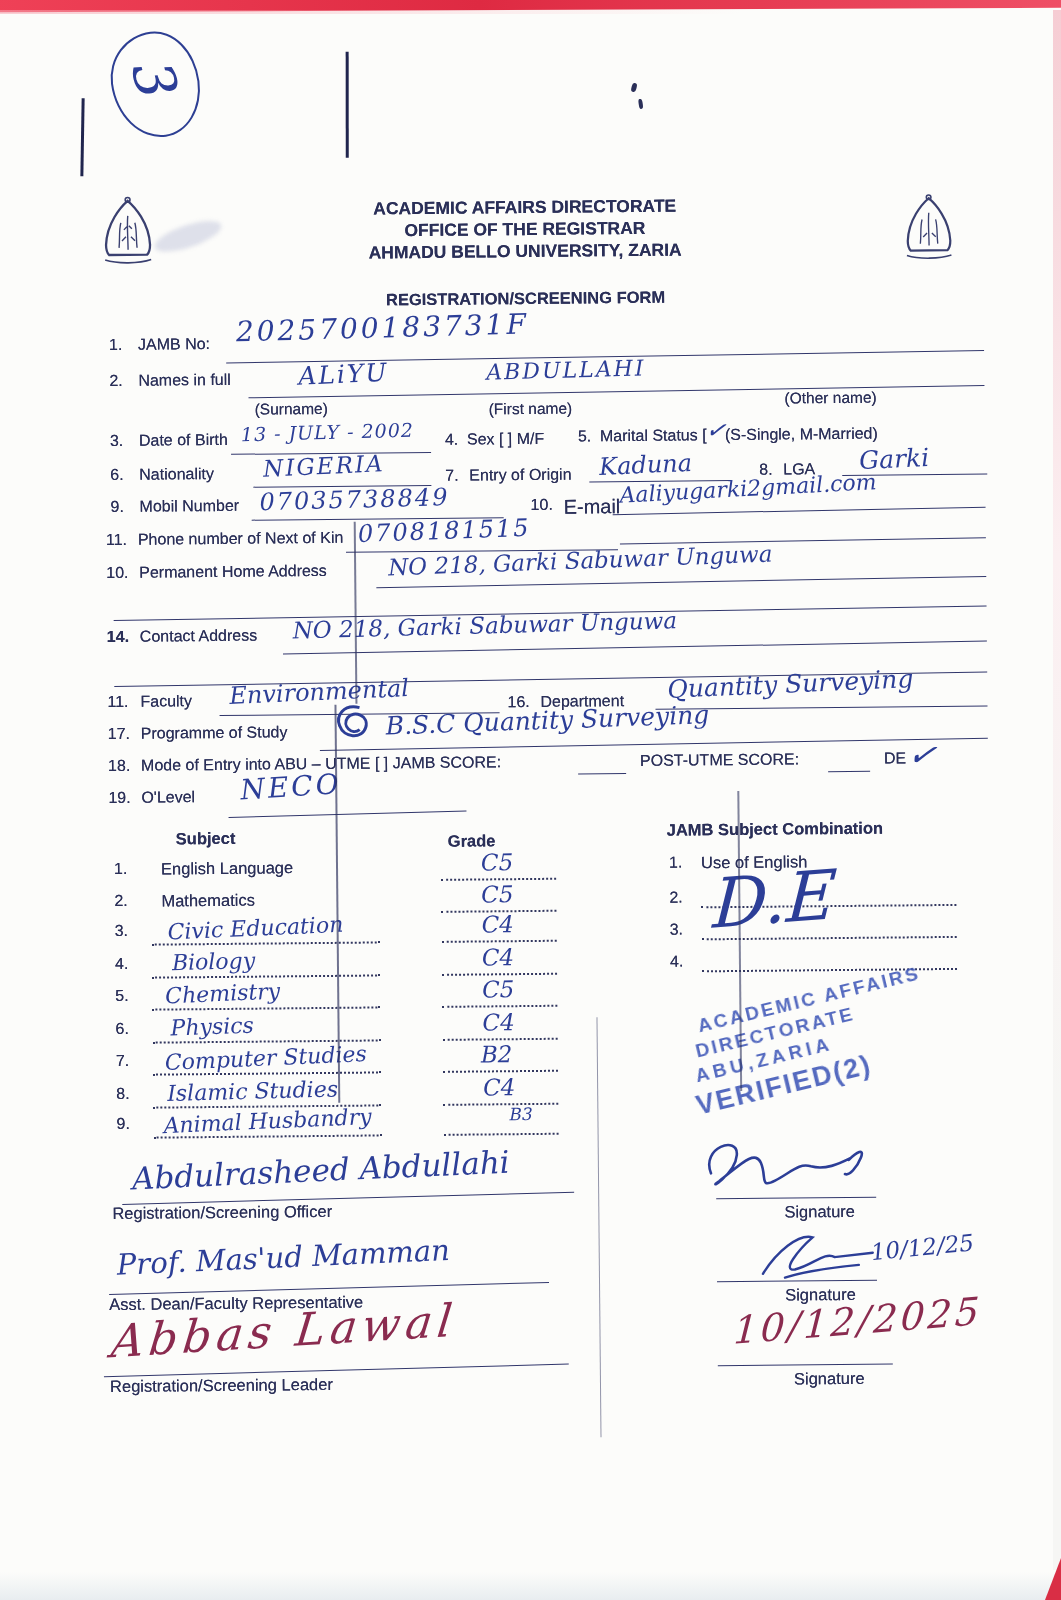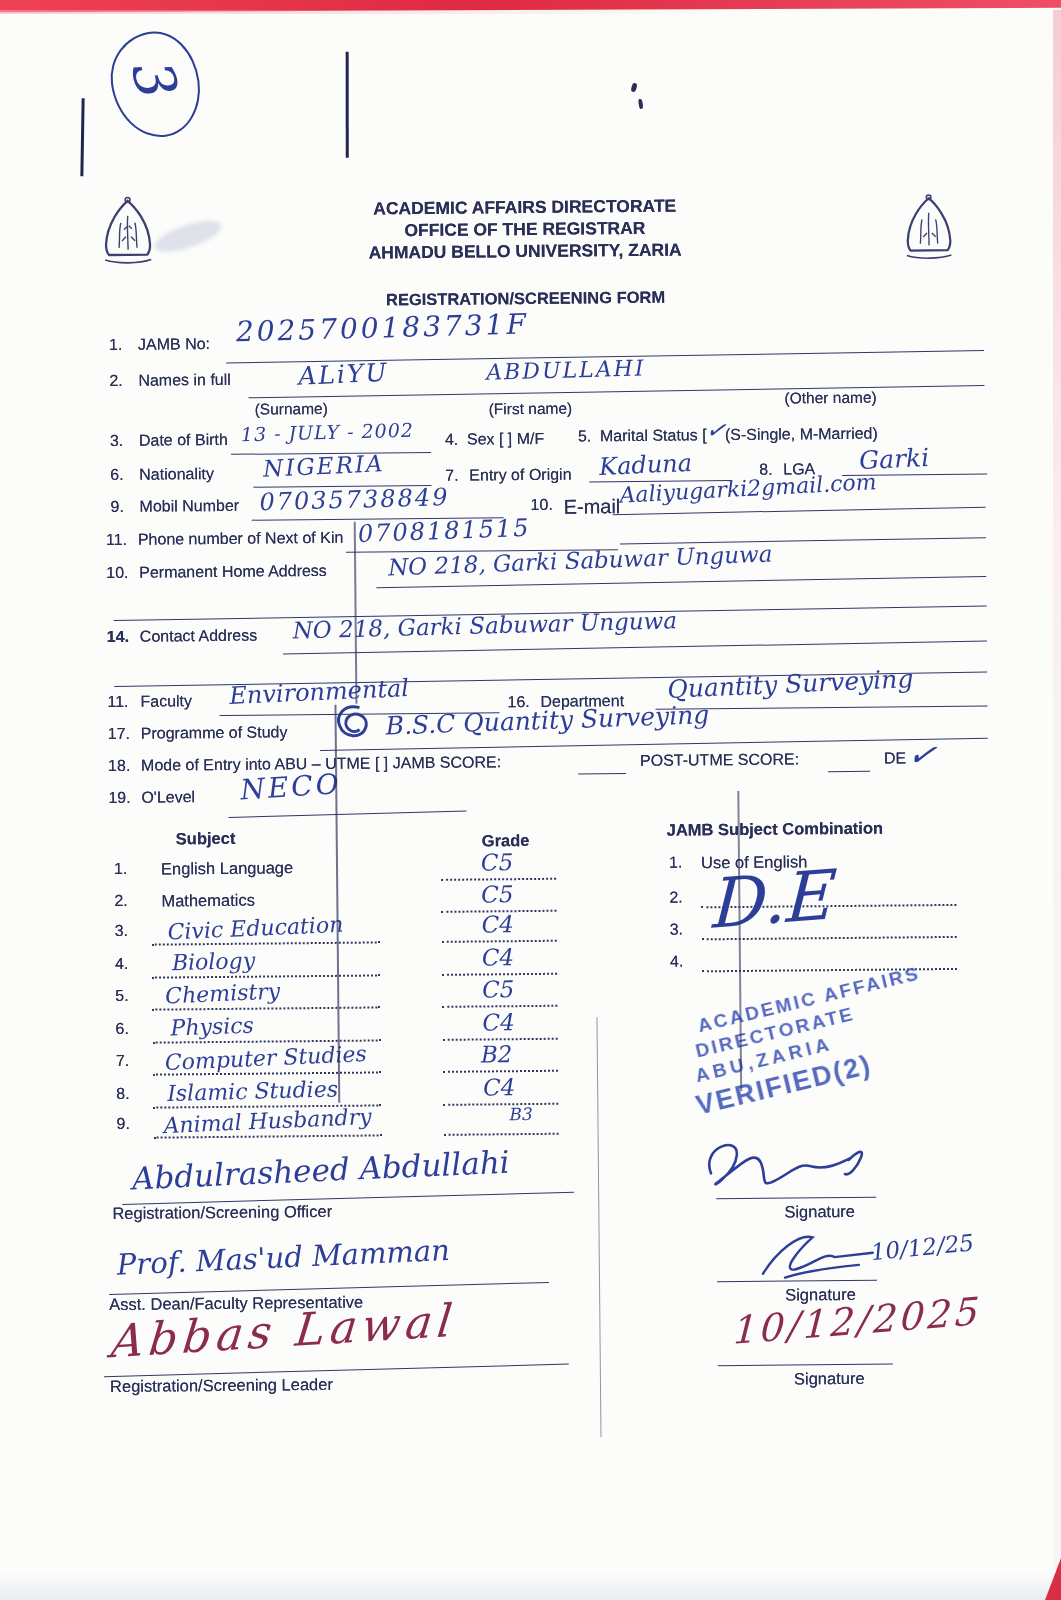--- a/index.html
+++ b/index.html
@@ -148,21 +148,21 @@
     <div class="u" style="left:828px;top:774px;width:42px;"></div>
     <span class="abs print" style="left:884px;top:753px;font-size:16px;">DE</span>
     <span class="abs hw" style="left:908px;top:738px;font-size:34px;transform:rotate(10deg);">✓</span>
 
     <span class="abs print" style="left:108px;top:785px;font-size:16px;">19.</span>
     <span class="abs print" style="left:141px;top:785px;font-size:16px;">O'Level</span>
     <span class="abs hw" style="left:240px;top:768px;font-size:28px;letter-spacing:3px;transform:rotate(-3deg);">NECO</span>
     <div class="u" style="left:228px;top:812px;width:238px;transform:rotate(-1deg);"></div>
 
     <span class="abs print b" style="left:175px;top:826px;font-size:16.5px;">Subject</span>
-    <span class="abs print b" style="left:447px;top:831px;font-size:16.5px;margin-left:34px;">Grade</span>
+    <span class="abs print b" style="left:447px;top:831px;font-size:16.5px;">Grade</span>
 
     <div class="row" style="top:853px;">
       <span class="abs print" style="left:113px;top:3px;font-size:16px;">1.</span>
       <span class="abs print" style="left:160px;top:3px;font-size:16.5px;">English Language</span>
       <div class="dot" style="left:440px;top:25px;width:115px;"></div>
       <span class="abs hw" style="left:480px;top:-4px;font-size:23px;">C5</span>
     </div>
     <div class="row" style="top:885px;">
       <span class="abs print" style="left:113px;top:3px;font-size:16px;">2.</span>
       <span class="abs print" style="left:160px;top:3px;font-size:16.5px;">Mathematics</span>

